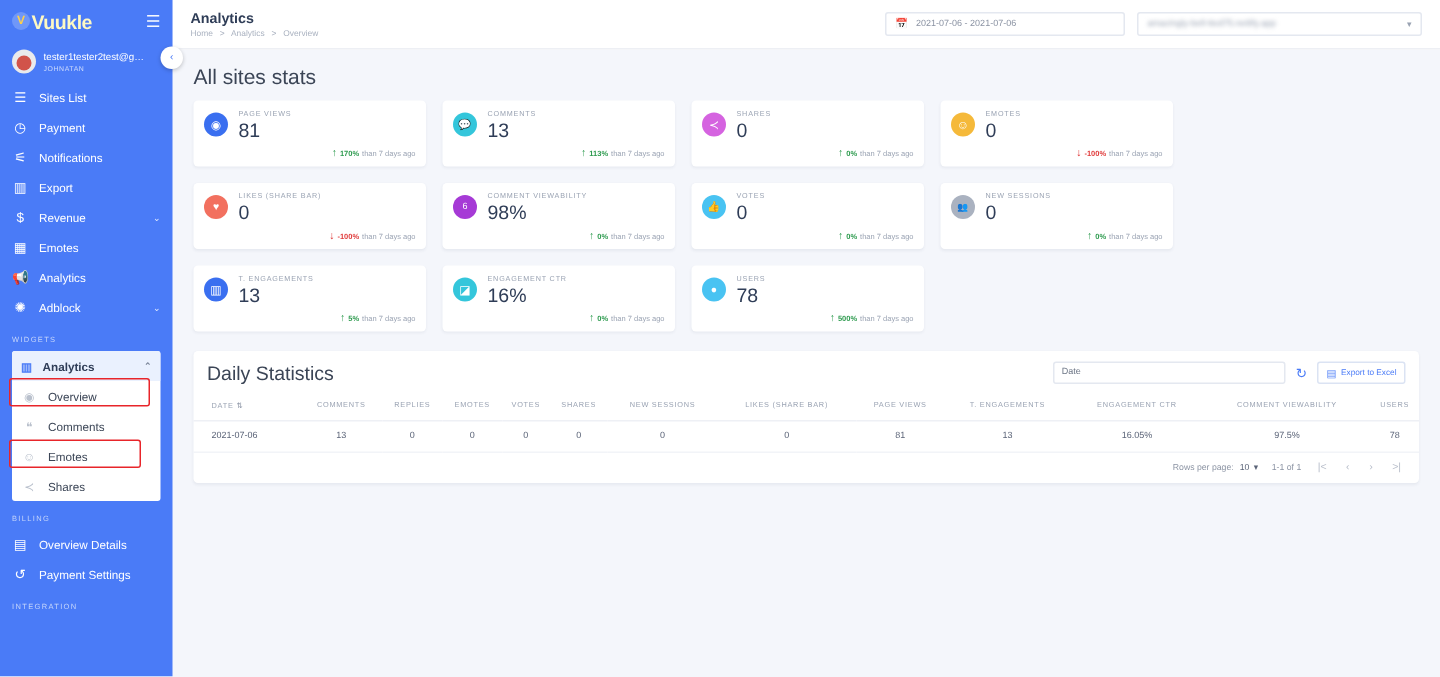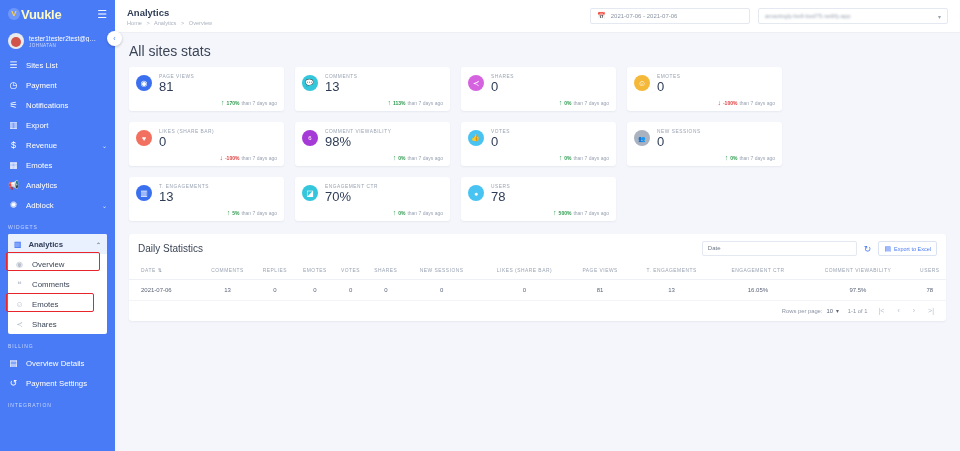--- a/index.html
+++ b/index.html
@@ -161,21 +161,21 @@
   .down { color: #e03b3b; }
 
   
   .panel {
     margin: 13px 14px 0 14px; background: #fff;
     border-radius: 3px; box-shadow: 0 1px 2px rgba(60,72,100,.07);
   }
   .panel-head {
     display: flex; align-items: center; padding: 7px 9px 6px 9px;
   }
-  .panel-title { font-size: 10px; color: #3b4556; text-align: right; }
+  .panel-title { font-size: 13px; color: #3b4556; text-align: right; }
   .panel-tools { margin-left: auto; display: flex; align-items: center; gap: 7px; }
   .date-input {
     width: 155px; height: 15px; border: 1px solid #e4e8f0; border-radius: 2px;
     font-size: 6px; color: #6d7686; padding: 0 5px; line-height: 15px;
     background: #fff;
   }
   .refresh { color: #4a7bf7; font-size: 9px; cursor: pointer; }
   .excel-btn {
     height: 15px; border: 1px solid #dbe3f3; border-radius: 2px;
     display: flex; align-items: center; gap: 3px; padding: 0 5px;
@@ -472,21 +472,21 @@
             <span class="pct up">5%</span>
             <span>than 7 days ago</span>
           </div>
         </div>
 
         <div class="card">
           <div class="card-top">
             <div class="card-ico" style="background:#34c6db">◪</div>
             <div>
               <div class="card-label">ENGAGEMENT CTR</div>
-              <div class="card-value">70%</div>
+              <div class="card-value">16%</div>
             </div>
           </div>
           <div class="card-delta">
             <span class="arr up">↑</span>
             <span class="pct up">0%</span>
             <span>than 7 days ago</span>
           </div>
         </div>
 
         <div class="card">

